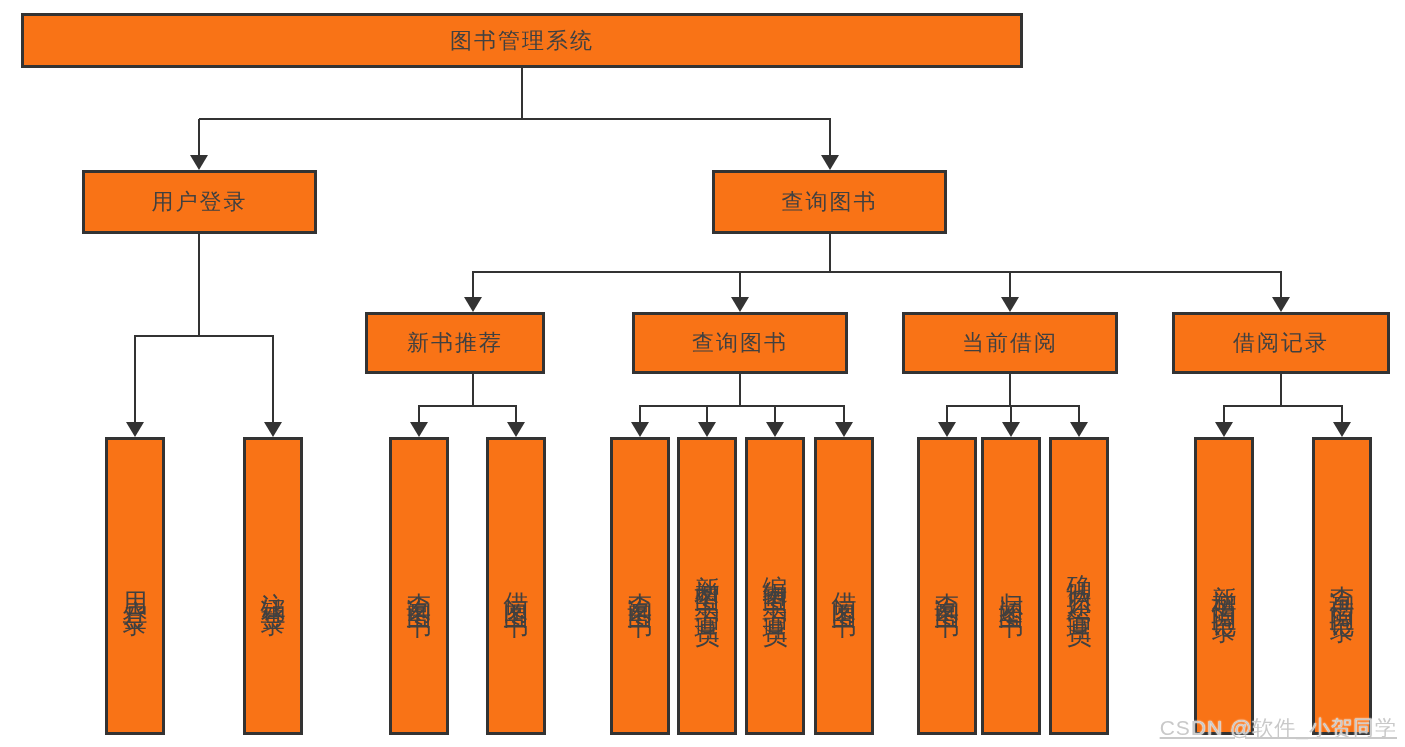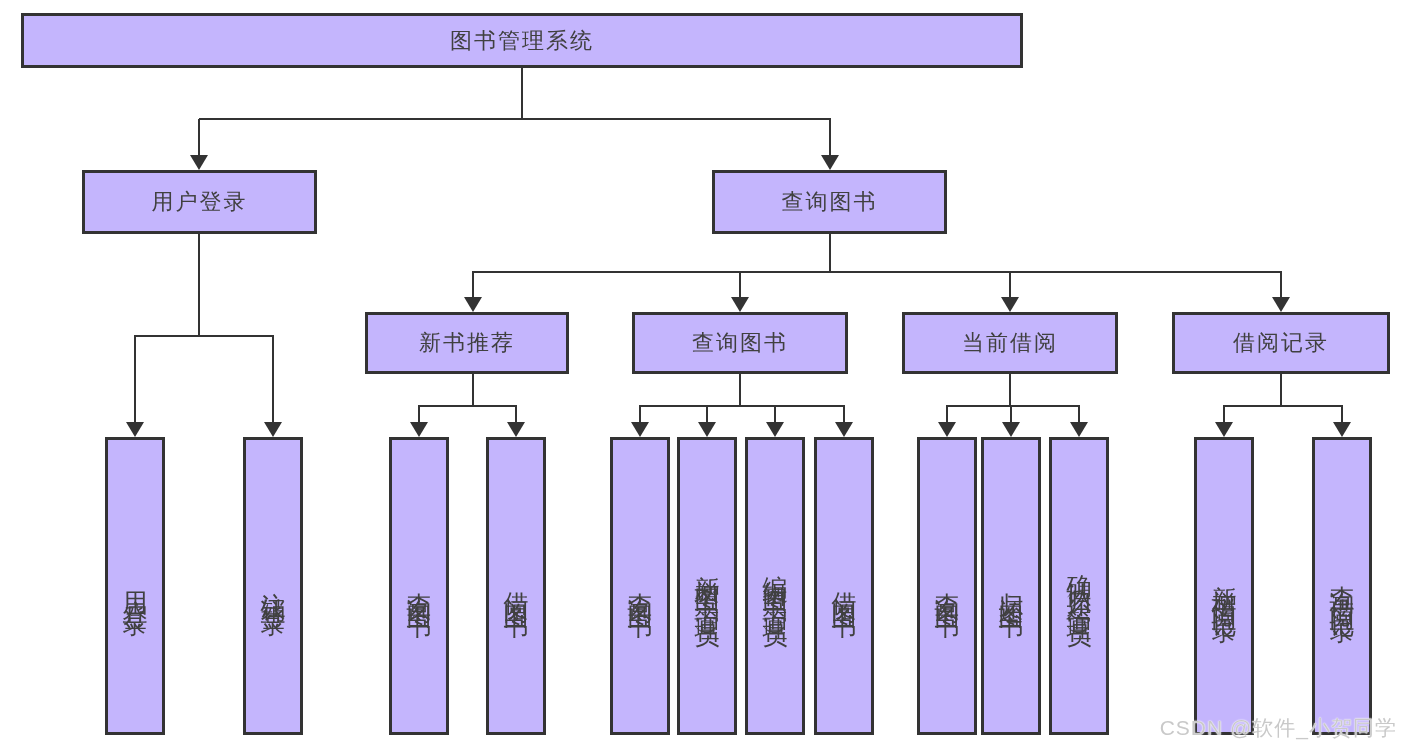--- a/index.html
+++ b/index.html
@@ -6,21 +6,21 @@
   body {
     width:1405px; height:747px;
     background:#ffffff;
     font-family:"Liberation Sans", sans-serif;
     position:relative; overflow:hidden;
   }
   #canvas { position:absolute; inset:0; width:1405px; height:747px; }
 
   .box {
     position:absolute;
-    background:#c4b5fd;
+    background:#f97316;
     border:3px solid #333333;
     box-sizing:border-box;
     display:flex; align-items:center; justify-content:center;
     color:#404040;
     font-size:22px;
     letter-spacing:2px;
     white-space:nowrap;
   }
   .leaf {
     writing-mode:vertical-rl;
@@ -48,20 +48,21 @@
   }
 
   .watermark {
     position:absolute;
     right:8px; bottom:5px;
     font-size:21px;
     color:#c9c9c9;
     text-shadow:0 0 2px #ffffff, 0 0 1px #ffffff;
     letter-spacing:1px;
     pointer-events:none;
+    text-decoration:underline;
   }
 </style>
 </head>
 <body>
 
 <div id="canvas">
 
   <div class="box" style="left:21px; top:13px; width:1002px; height:55px;">图书管理系统</div>
 
   <div class="vline" style="left:521px; top:68px; height:51px;"></div>
@@ -77,21 +78,21 @@
   <div class="arrow" style="left:126px; top:336px; height:101px;"></div>
   <div class="arrow" style="left:264px; top:336px; height:101px;"></div>
 
   <div class="vline" style="left:829px; top:234px; height:38px;"></div>
   <div class="hline" style="left:472px; top:271px; width:810px;"></div>
   <div class="arrow" style="left:464px; top:272px; height:40px;"></div>
   <div class="arrow" style="left:731px; top:272px; height:40px;"></div>
   <div class="arrow" style="left:1001px; top:272px; height:40px;"></div>
   <div class="arrow" style="left:1272px; top:272px; height:40px;"></div>
 
-  <div class="box" style="left:365px; top:312px; width:204px; height:62px;">新书推荐</div>
+  <div class="box" style="left:365px; top:312px; width:180px; height:62px;">新书推荐</div>
   <div class="box" style="left:632px; top:312px; width:216px; height:62px;">查询图书</div>
   <div class="box" style="left:1172px; top:312px; width:218px; height:62px;">借阅记录</div>
   <div class="box" style="left:902px; top:312px; width:216px; height:62px;">当前借阅</div>
 
   <div class="vline" style="left:472px; top:374px; height:32px;"></div>
   <div class="hline" style="left:418px; top:405px; width:99px;"></div>
   <div class="arrow" style="left:410px; top:406px; height:31px;"></div>
   <div class="arrow" style="left:507px; top:406px; height:31px;"></div>
 
   <div class="vline" style="left:739px; top:374px; height:32px;"></div>

